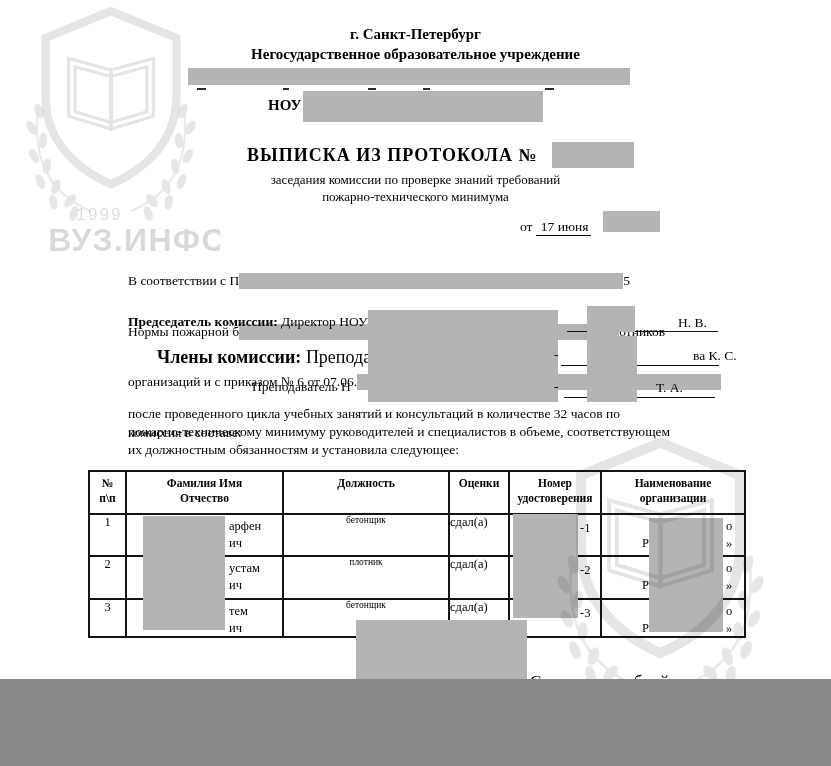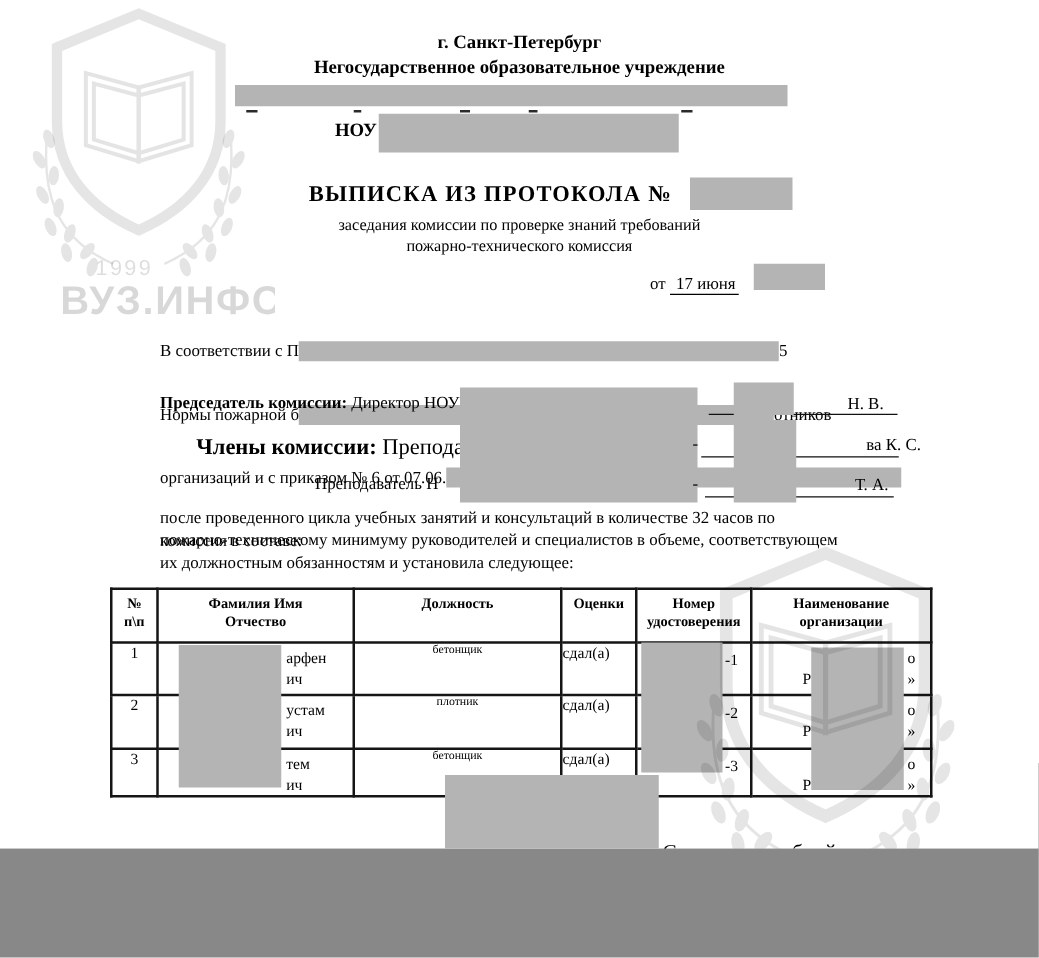--- a/index.html
+++ b/index.html
@@ -90,21 +90,21 @@
   <div class="remnant" style="left:368px;top:88px;width:8px;"></div>
   <div class="remnant" style="left:423px;top:88px;width:7px;"></div>
   <div class="remnant" style="left:545px;top:88px;width:9px;"></div>
 
   <div class="abs bold" style="left:268px;top:97px;font-size:15px;">НОУ</div>
   <div class="redact" style="left:303px;top:91px;width:240px;height:31px;"></div>
 
   <div class="abs bold" style="left:247px;top:145px;font-size:18px;letter-spacing:1px;white-space:nowrap;">ВЫПИСКА ИЗ ПРОТОКОЛА №</div>
   <div class="redact" style="left:552px;top:142px;width:82px;height:26px;"></div>
   <div class="center-line" style="top:172px;font-size:13px;">заседания комиссии по проверке знаний требований</div>
-  <div class="center-line" style="top:189px;font-size:13px;">пожарно-технического комиссия</div>
+  <div class="center-line" style="top:189px;font-size:13px;">пожарно-технического минимума</div>
 
   <div class="abs" style="left:520px;top:219px;font-size:13.5px;white-space:nowrap;">
     <span>от</span>
     <span class="date-underline">17 июня</span>
   </div>
   <div class="redact" style="left:603px;top:211px;width:57px;height:21px;"></div>
 
   <div class="para" style="left:128px;top:240px;">
     <div class="pline">
       <span>В соответствии с П</span><span class="iredact" style="width:384px;"></span><span>5</span>
@@ -127,21 +127,21 @@
   <div class="redact" style="left:368px;top:310px;width:190px;height:92px;"></div>
   <div class="redact" style="left:587px;top:306px;width:48px;height:26px;"></div>
   <div class="redact" style="left:587px;top:336px;width:50px;height:66px;"></div>
 
   <div class="sigline" style="left:567px;top:331px;width:151px;"></div>
   <div class="sigline" style="left:561px;top:365px;width:158px;"></div>
   <div class="sigline" style="left:564px;top:397px;width:151px;"></div>
 
   <div class="frag" style="left:678px;top:315px;">Н. В.</div>
   <div class="frag" style="left:661px;top:348px;margin-left:32px;">ва К. С.</div>
-  <div class="frag" style="left:684px;top:380px;">Т. А.</div>
+  <div class="frag" style="left:656px;top:380px;">Т. А.</div>
   <div class="frag" style="left:554px;top:347px;">-</div>
   <div class="frag" style="left:554px;top:379px;">-</div>
 
   <div class="abs" style="left:128px;top:405px;font-size:13.5px;line-height:18px;white-space:nowrap;">
     <div>после проведенного цикла учебных занятий и консультаций в количестве 32 часов по</div>
     <div>пожарно-техническому минимуму руководителей и специалистов в объеме, соответствующем</div>
     <div>их должностным обязанностям и установила следующее:</div>
   </div>
 
   <div class="abs" style="left:88px;top:470px;z-index:1;">

